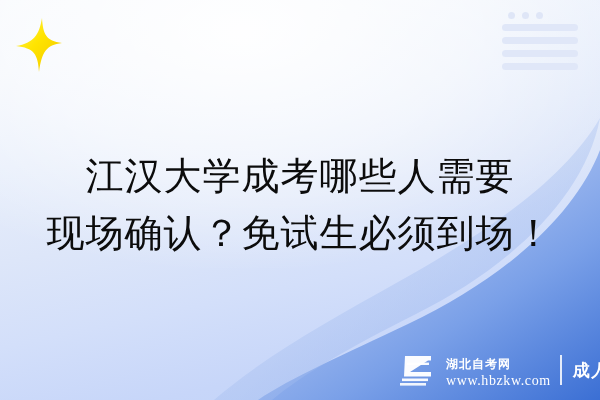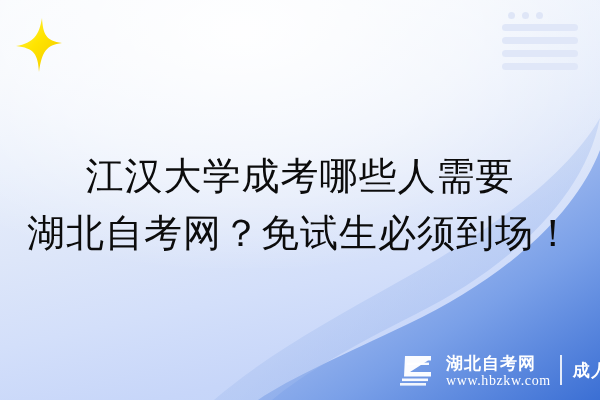--- a/index.html
+++ b/index.html
@@ -115,21 +115,21 @@
     flex: 0 0 auto;
     margin-right: 8px;
   }
   .brand-text {
     display: flex;
     flex-direction: column;
     justify-content: center;
   }
   .brand-name {
     color: #ffffff;
-    font-size: 17px;
+    font-size: 12px;
     font-weight: bold;
     letter-spacing: 1px;
     line-height: 20px;
   }
   .brand-url {
     color: #ffffff;
     font-size: 14px;
     letter-spacing: 0.6px;
     line-height: 13px;
   }
@@ -190,21 +190,21 @@
       <span class="dot"></span>
     </div>
     <div class="bar"></div>
     <div class="bar"></div>
     <div class="bar"></div>
     <div class="bar"></div>
   </div>
 
   <div class="headline">
     <span class="ln">江汉大学成考哪些人需要</span>
-    <span class="ln">湖北自考网？免试生必须到场！</span>
+    <span class="ln">现场确认？免试生必须到场！</span>
   </div>
 
   <div class="brand">
     <svg class="brand-mark" viewBox="0 0 40 34">
       <path d="M7,3 L33,3 L33,7.5 L16,7.5 L30,7.5 L12,19 L33,19 L33,23.5 L6,23.5 Z" fill="#ffffff" opacity="0.97"></path>
       <rect x="4" y="25.5" width="26" height="2.6" fill="#ffffff" opacity="0.95"></rect>
       <rect x="2" y="30" width="26" height="2.6" fill="#ffffff" opacity="0.9"></rect>
       <rect x="9" y="9.6" width="22" height="2.4" fill="#ffffff" opacity="0.95"></rect>
     </svg>
     <div class="brand-text">

